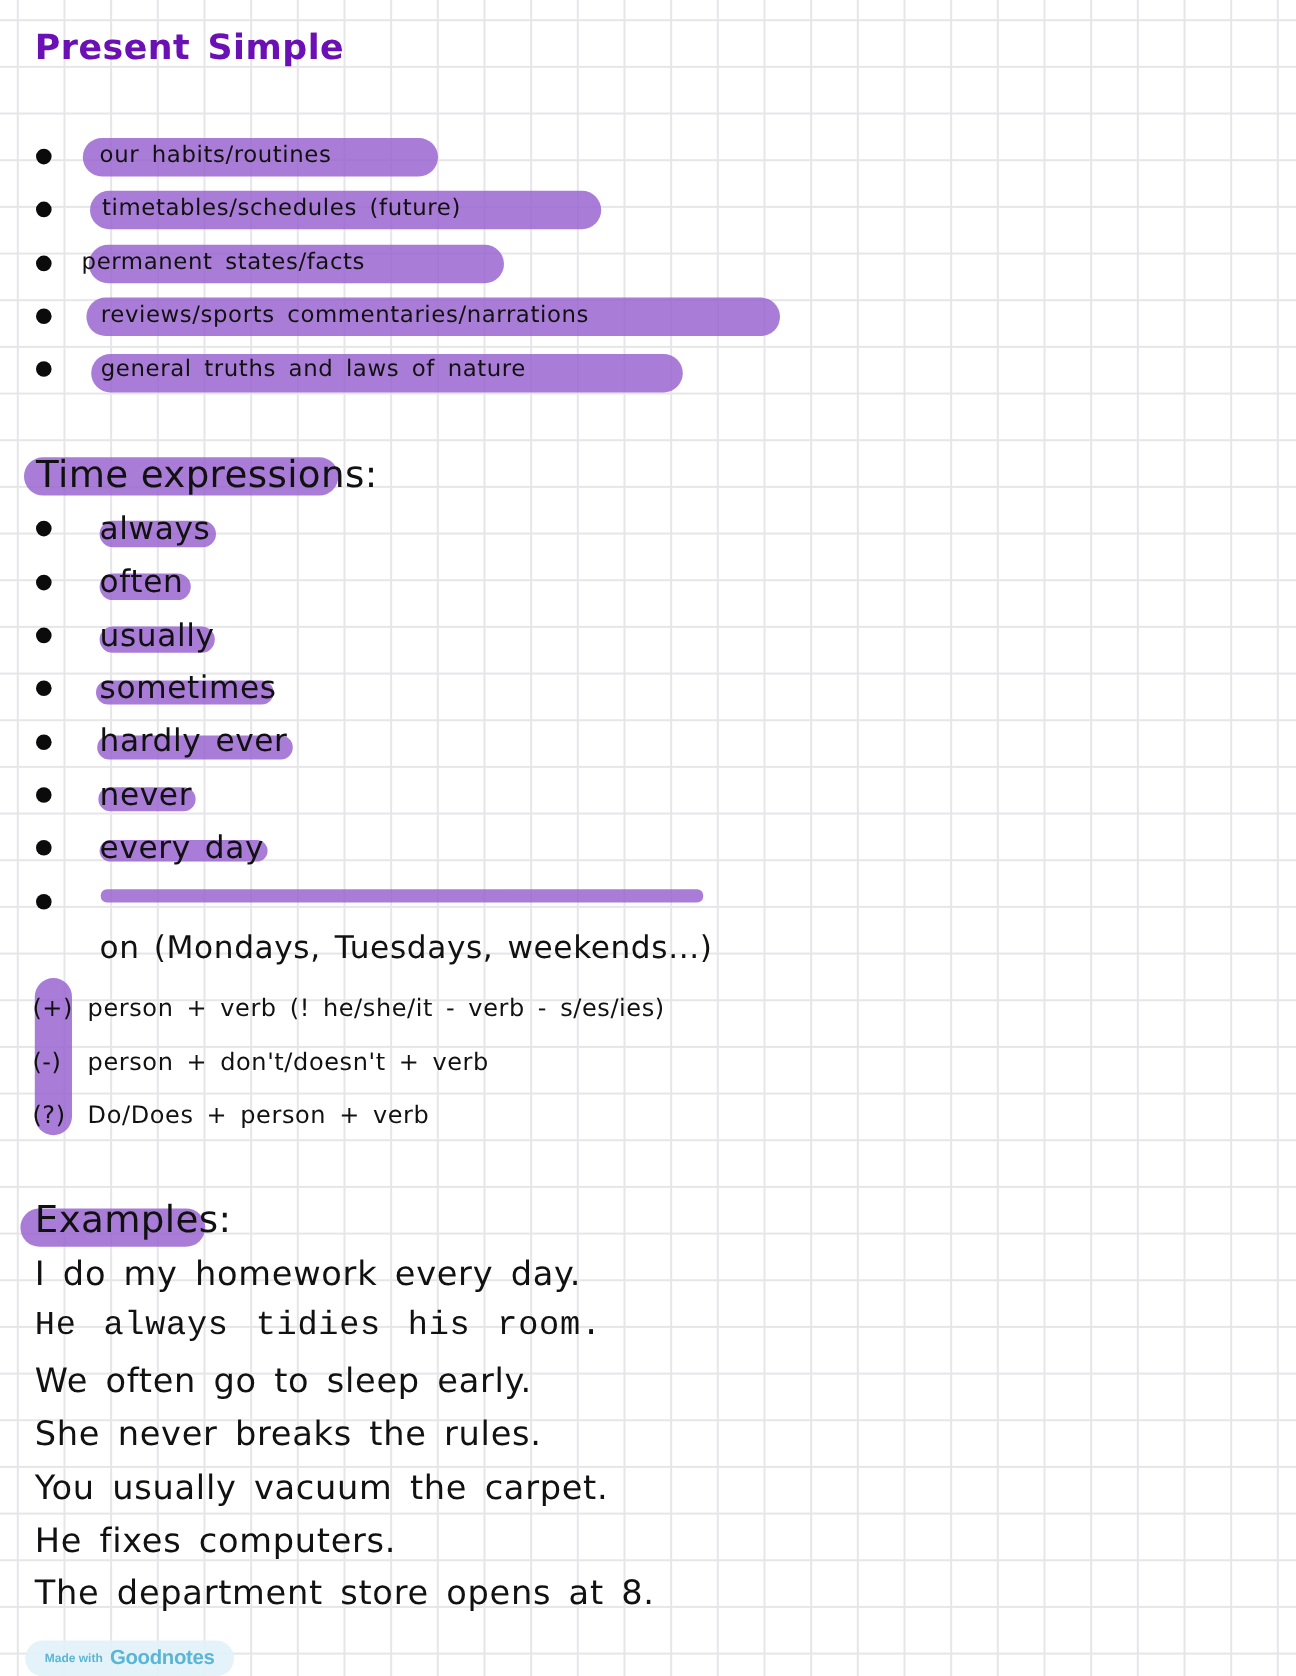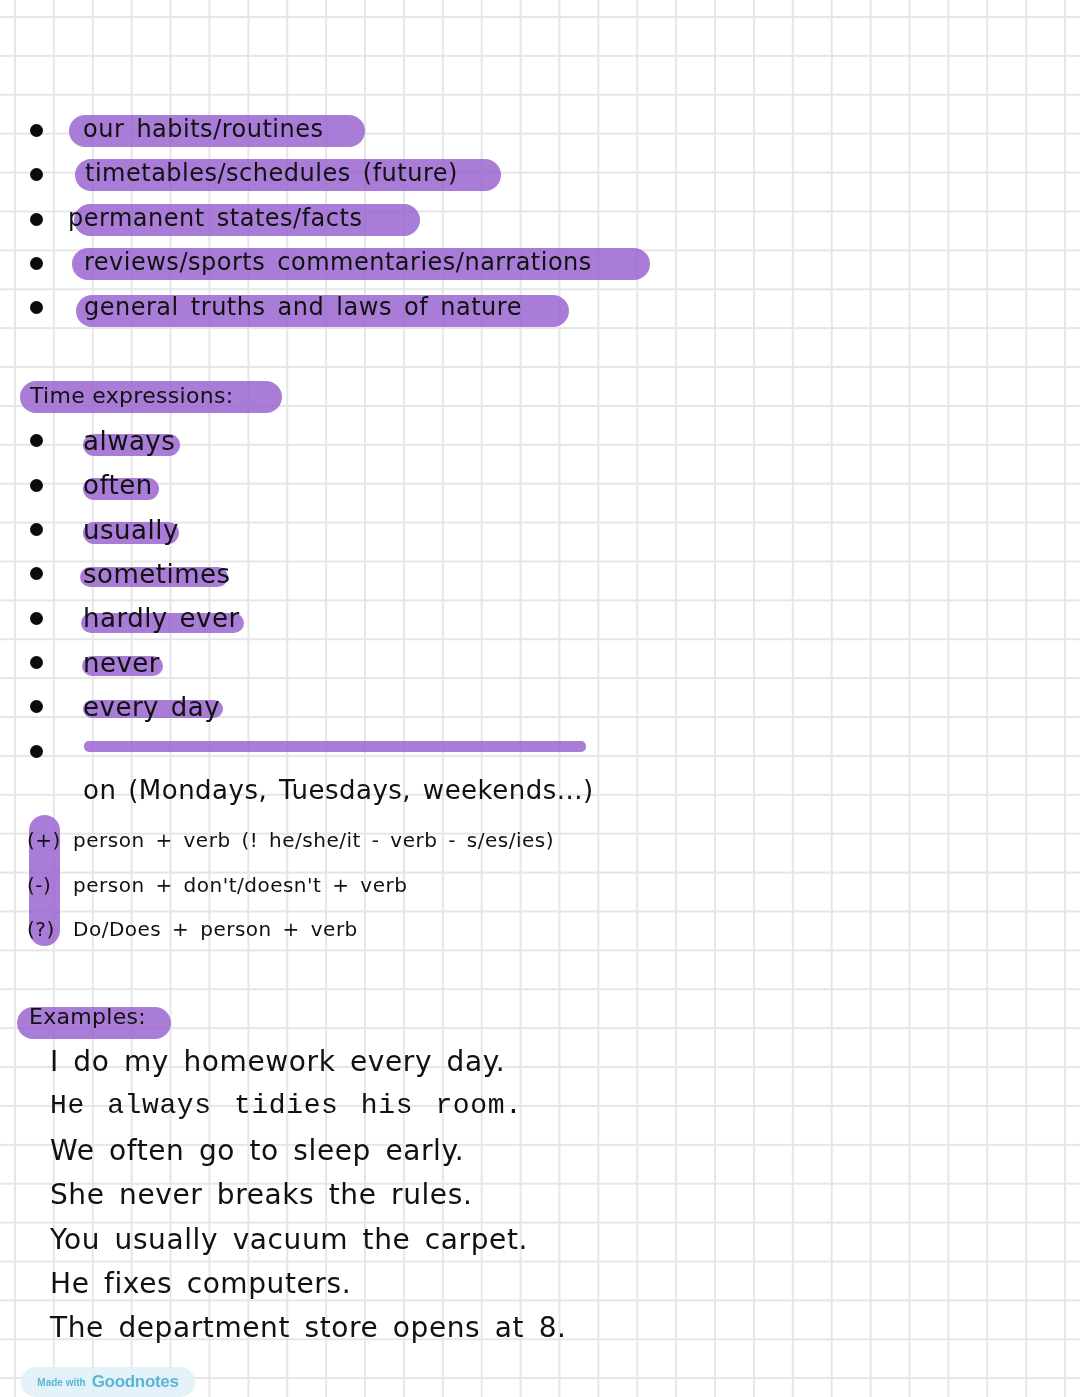--- a/index.html
+++ b/index.html
@@ -57,21 +57,21 @@
       background: #0b0b0b;
     }
     .pill {
       position: absolute;
       background: rgba(150, 96, 206, 0.82);
       border-radius: 16px;
     }
     .pill-text {
       position: absolute;
       white-space: nowrap;
-      font-size: 24px;
+      font-size: 19px;
       letter-spacing: 0.5px;
       word-spacing: 4px;
       line-height: 32px;
     }
     .band {
       position: absolute;
       background: rgba(150, 96, 206, 0.82);
       border-radius: 11px;
     }
     .thin-band {
@@ -89,21 +89,21 @@
       line-height: 32px;
     }
     .heading-pill {
       position: absolute;
       background: rgba(150, 96, 206, 0.82);
       border-radius: 16px;
     }
     .heading-text {
       position: absolute;
       white-space: nowrap;
-      font-size: 22px;
+      font-size: 31px;
       letter-spacing: 0.3px;
       line-height: 32px;
     }
     .vpill {
       position: absolute;
       left: 29px;
       top: 815px;
       width: 31px;
       height: 131px;
       border-radius: 16px;
@@ -123,21 +123,20 @@
       width: 46px;
     }
     .example {
       position: absolute;
       left: 29px;
       white-space: nowrap;
       font-size: 28px;
       letter-spacing: 0.6px;
       word-spacing: 5px;
       line-height: 34px;
-      margin-left: 21px;
     }
     .badge {
       position: absolute;
       left: 21px;
       top: 1367px;
       width: 174px;
       height: 30px;
       border-radius: 15px;
       background: rgba(225, 242, 248, 0.9);
       display: flex;
@@ -155,20 +154,21 @@
       font-size: 17px;
       font-weight: bold;
       letter-spacing: -0.3px;
     }
   </style>
 </head>
 <body>
 
 <div class="page">
 
+  <div class="title">Present Simple</div>
 
   <div>
     <div class="bullet" style="top:124px"></div>
     <div class="pill" style="left:69px; top:115px; width:296px; height:32px;"></div>
     <div class="pill-text" style="left:83px; top:113px;">our habits/routines</div>
 
     <div class="bullet" style="top:168px"></div>
     <div class="pill" style="left:75px; top:159px; width:426px; height:32px;"></div>
     <div class="pill-text" style="left:85px; top:157px;">timetables/schedules (future)</div>
 

